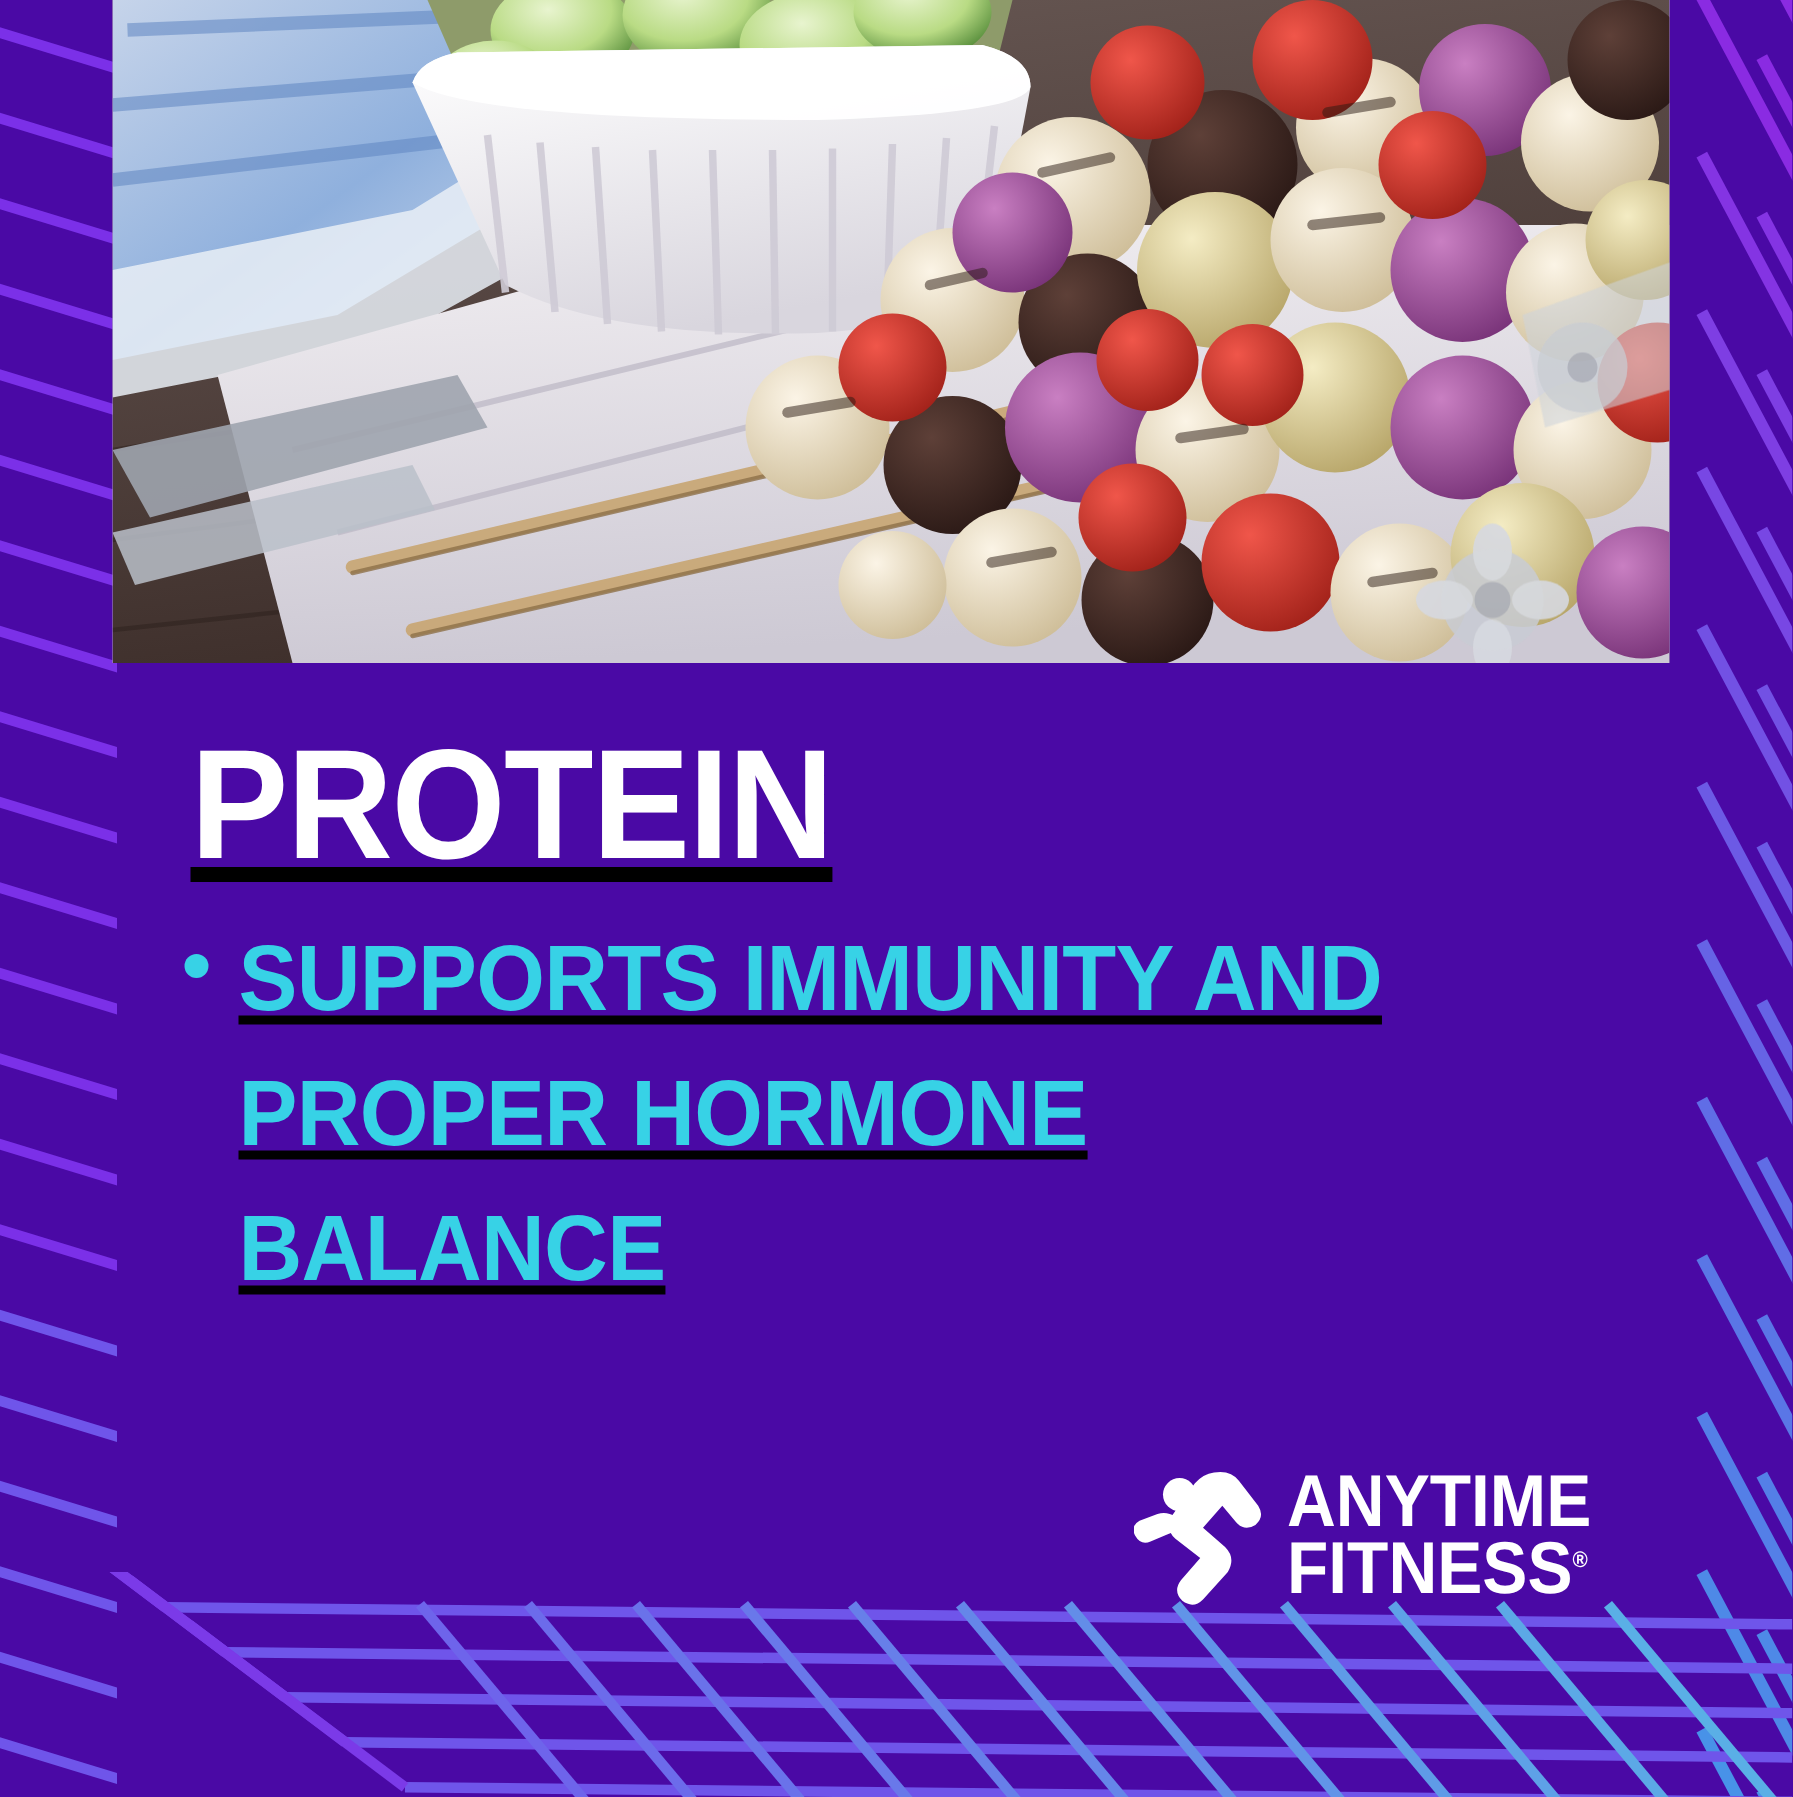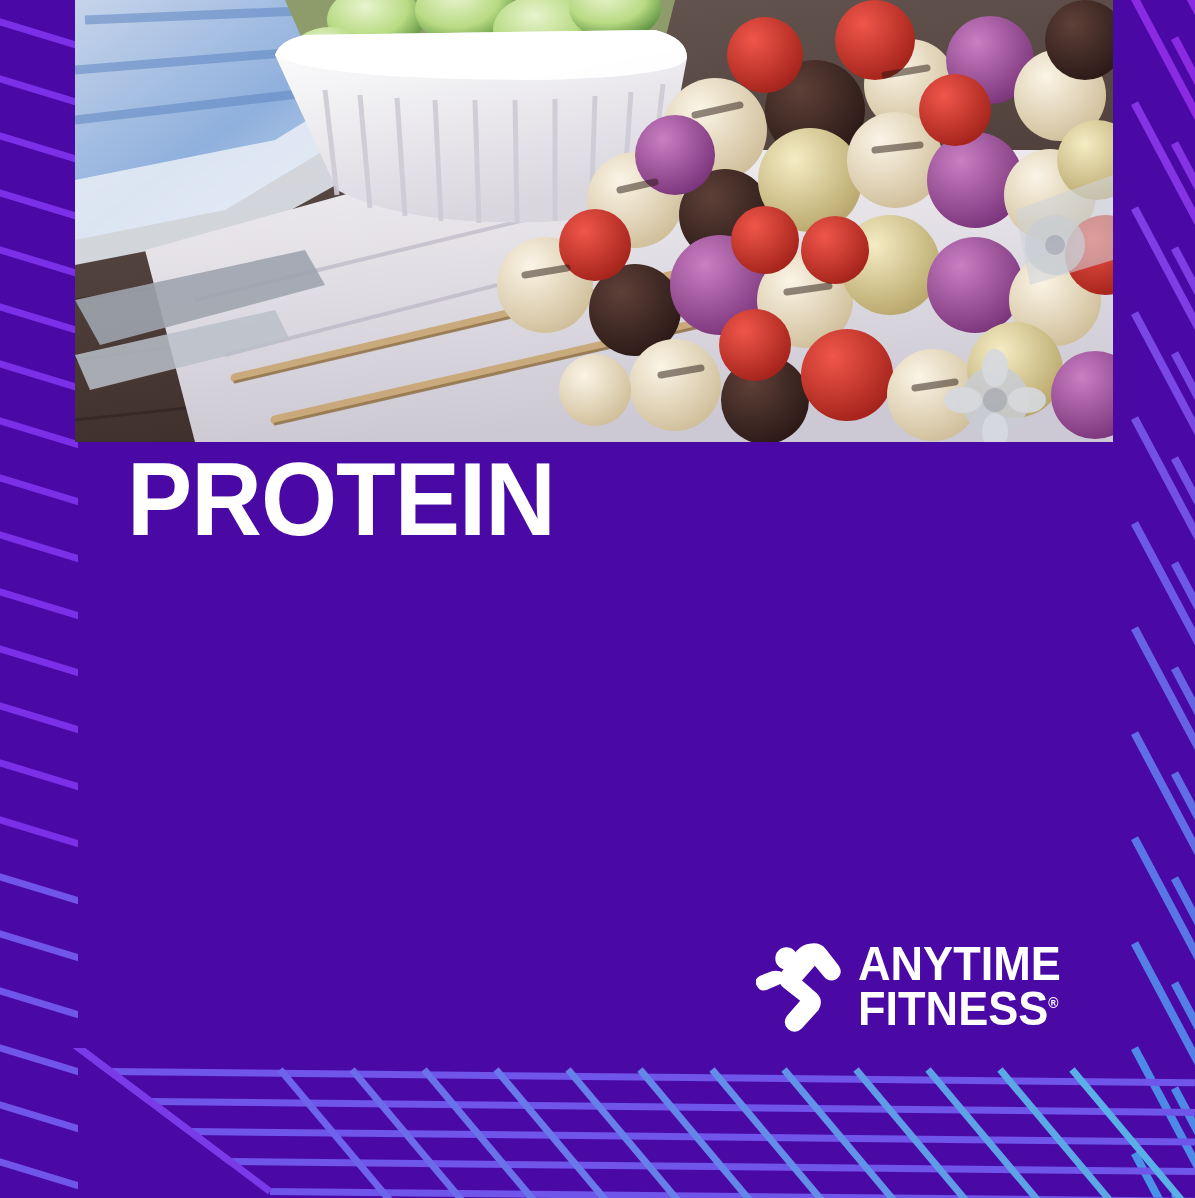--- a/index.html
+++ b/index.html
@@ -52,22 +52,23 @@
     left:75px; top:0; width:1038px; height:442px;
     overflow:hidden;
     z-index:2;
     background:#b9b0c8;
   }
   .photo svg { display:block; width:100%; height:100%; }
 
   
   .content {
     position:absolute;
-    left:75px; top:420px; width:1038px;
+    left:75px; top:458px; width:1038px;
     z-index:3;
+    text-decoration:underline;
   }
 
   .headline {
     margin-left:52px;
     margin-top:26px;
     color:#ffffff;
     font-family:"Liberation Sans Narrow","Liberation Sans",sans-serif;
     font-weight:bold;
     font-size:104px;
     line-height:1.02;
@@ -393,20 +394,24 @@
   </div>
 
   <div class="content">
 
     <h1 class="headline">PROTEIN</h1>
 
     <div class="bullets">
 
 
 
+      <div class="bullet-row bullet-wide">
+        <span class="bullet-dot"></span>
+        <span class="bullet-text">SUPPORTS IMMUNITY AND PROPER HORMONE BALANCE</span>
+      </div>
 
     </div>
 
     <div class="logo">
       <span class="logo-mark">
         <svg viewBox="0 0 100 100" width="92" height="92">
           <g fill="#ffffff">
             <circle cx="33" cy="20" r="12"></circle>
             <path d="M58 4 Q70 2 76 10 L90 28 Q95 36 88 42 Q80 47 74 40 L64 28 L50 44 L66 58 Q74 66 68 76 L50 96 Q43 103 35 97 Q28 90 34 82 L48 66 L30 52 Q22 45 27 36 L44 12 Q50 5 58 4 Z"></path>
             <path d="M30 36 Q24 32 17 34 L4 39 Q-3 43 1 50 Q5 57 12 54 L24 49 Q32 46 33 40 Z"></path>

